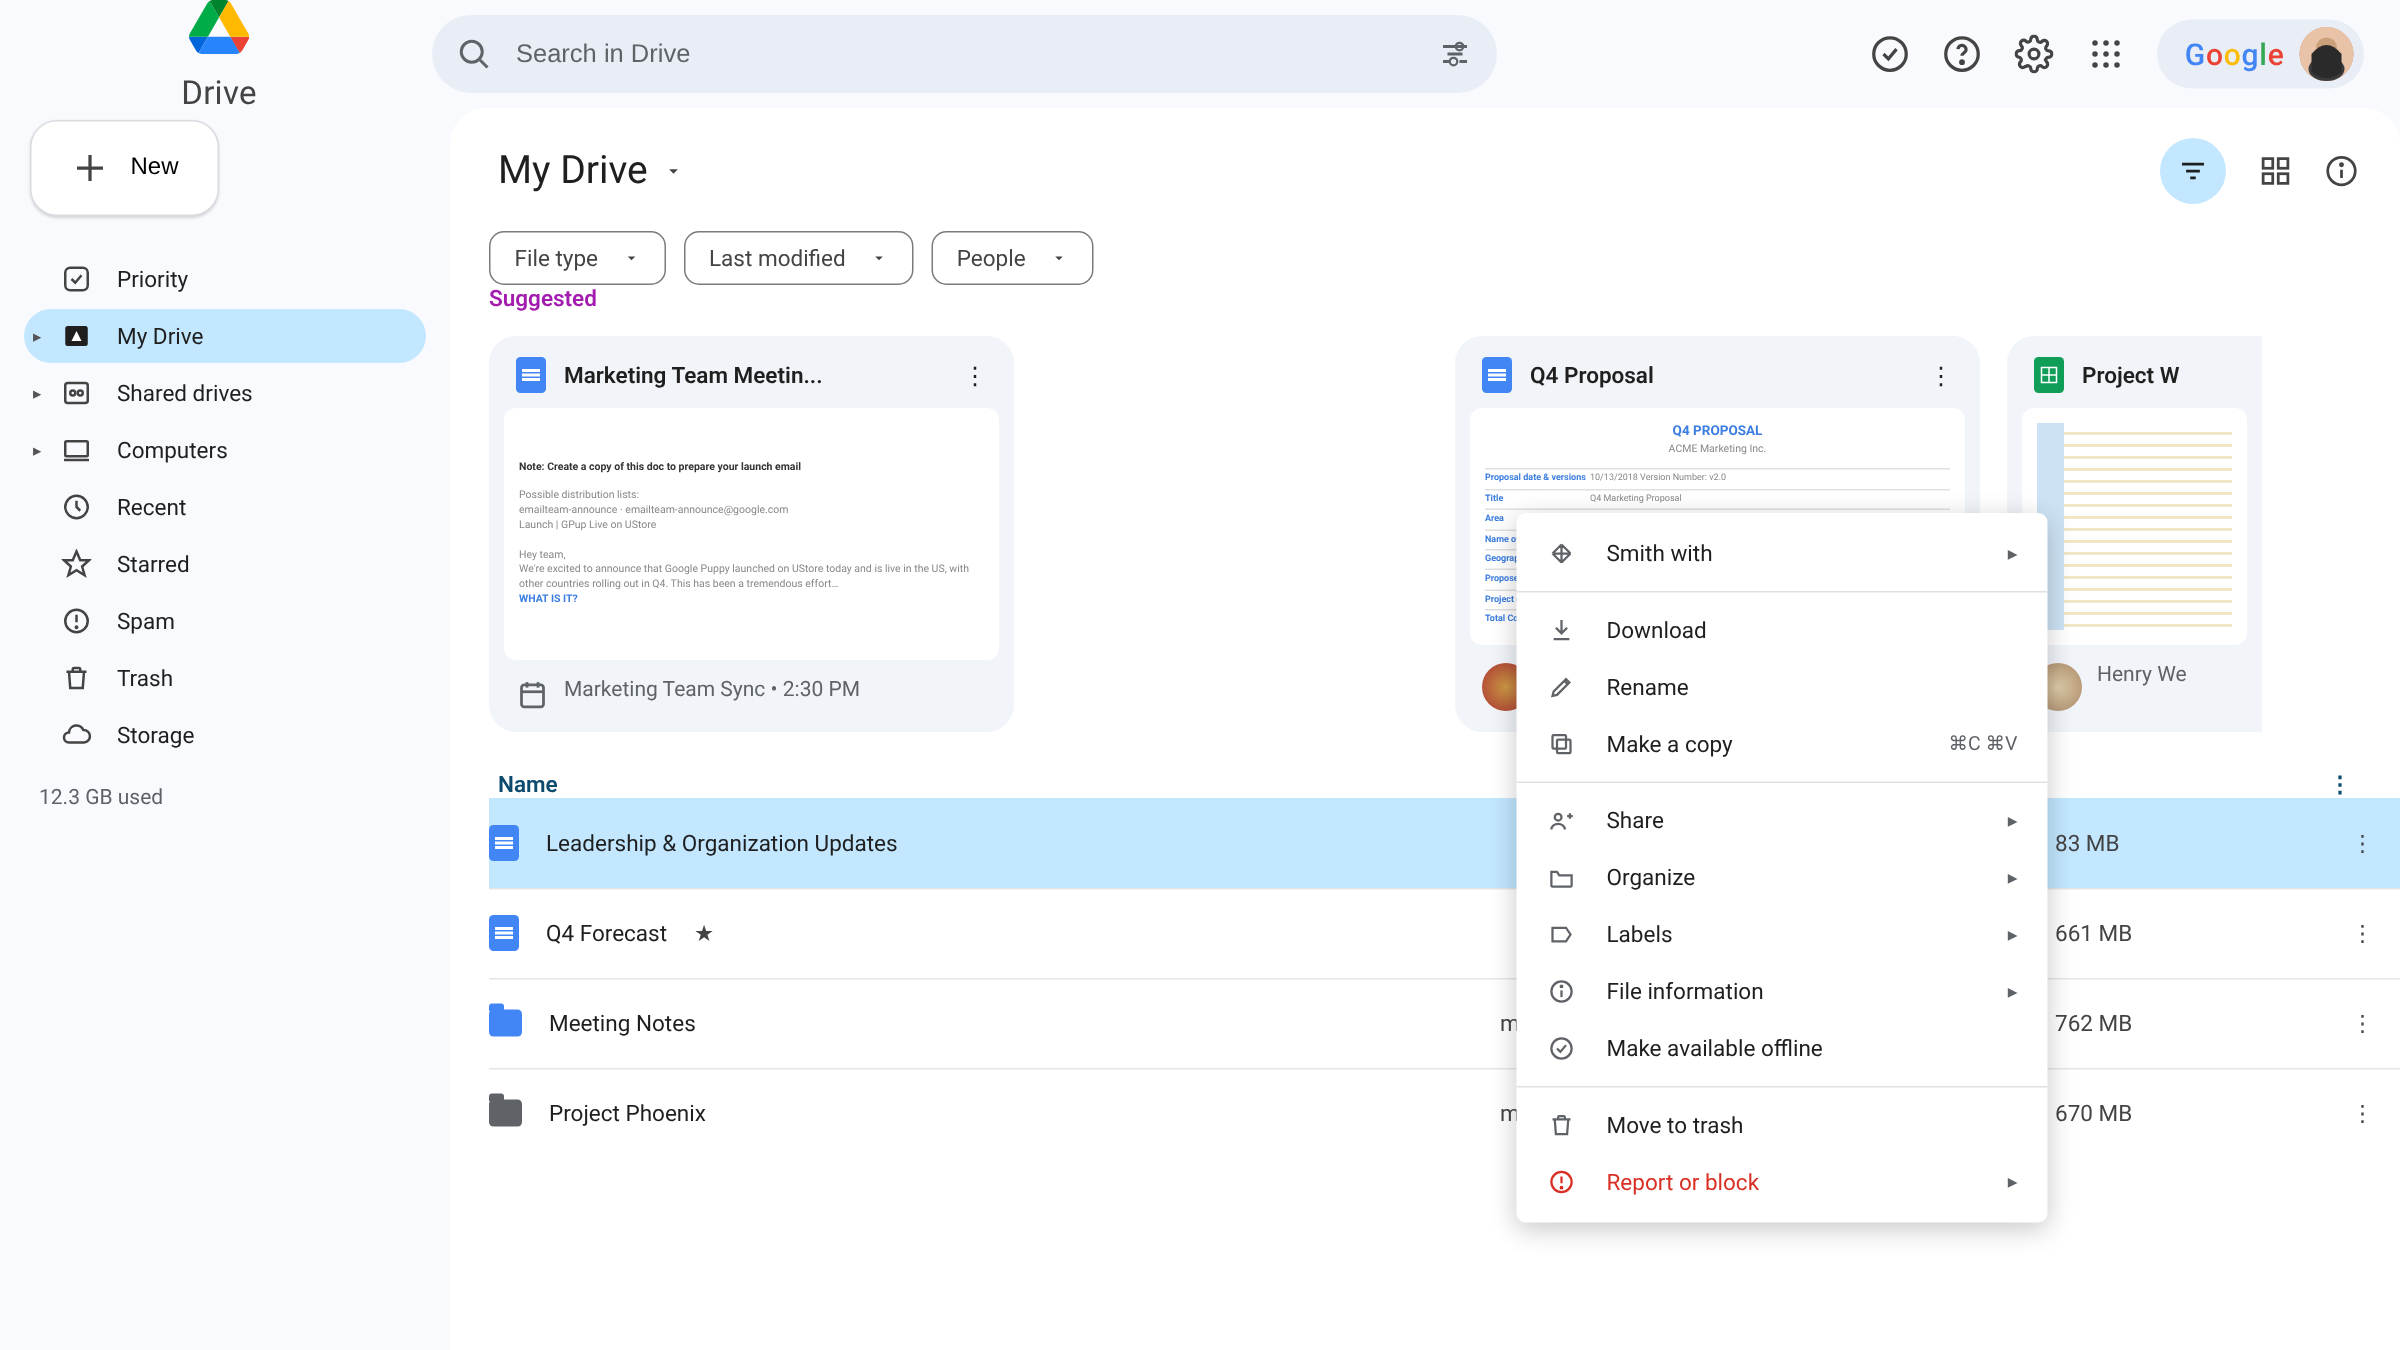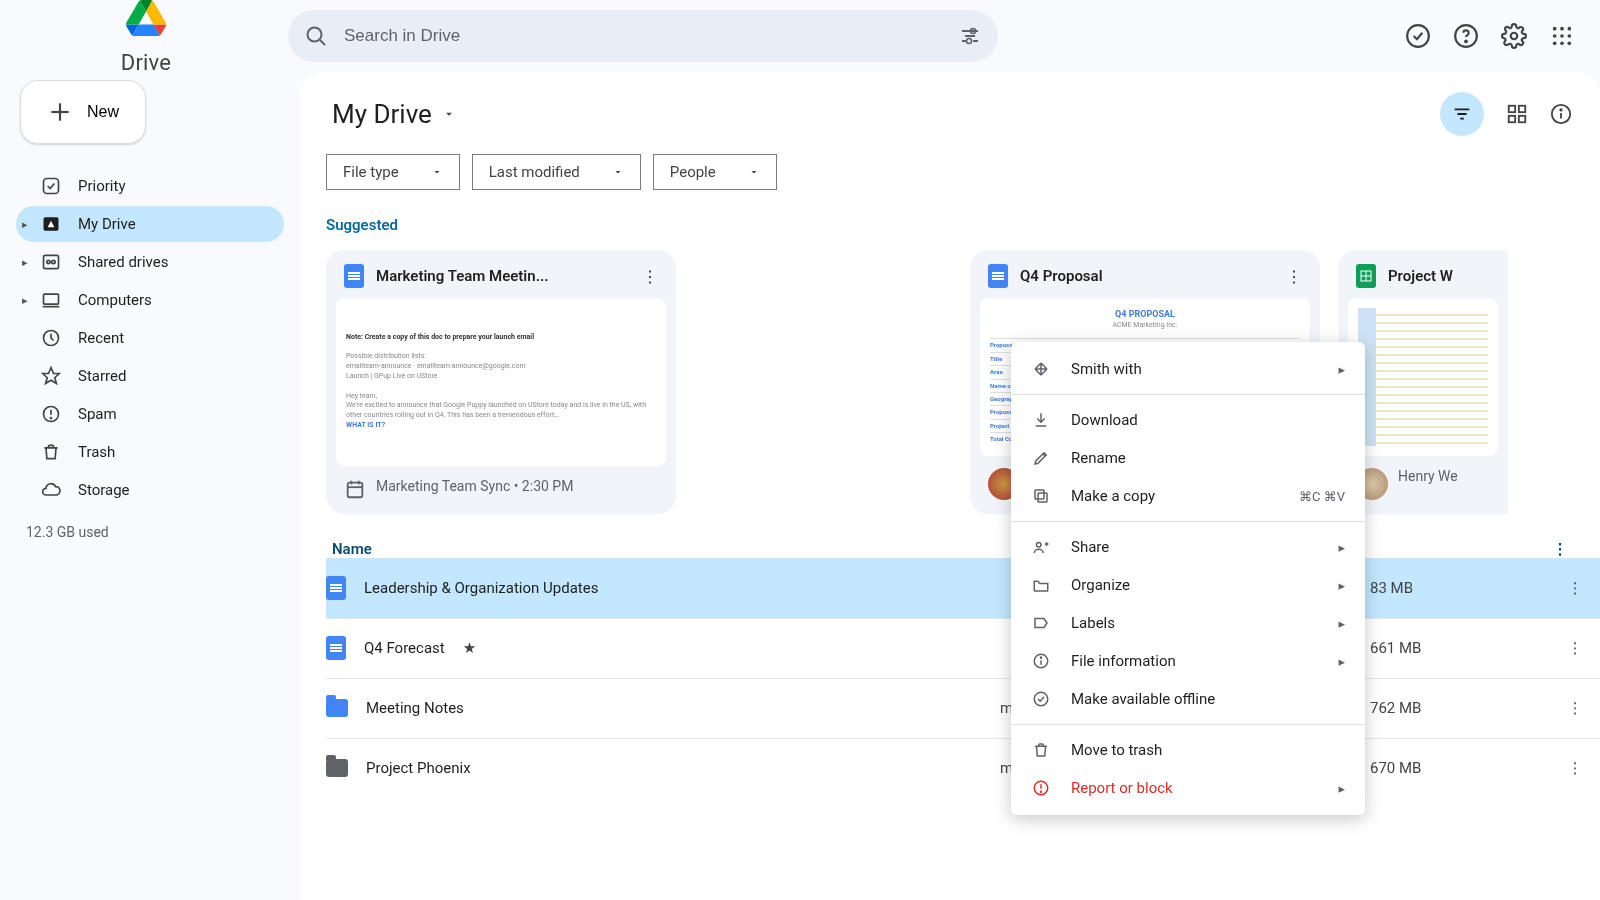--- a/index.html
+++ b/index.html
@@ -130,27 +130,27 @@
     font-size: 26px; font-weight: 400; padding: 4px 6px; border-radius: 8px;
   }
   .title-icons { display:flex; align-items:center; gap: 22px; }
   .filter-active {
     width: 44px;height:44px;border-radius:50%;
     background:#c2e7ff;display:flex;align-items:center;justify-content:center;
   }
   .chip-row { display:flex; gap: 12px; margin-top: 18px; }
   .filter-chip {
     border: 1px solid #7a7a7f;
-    border-radius: 0;
+    border-radius: 10px;
     padding: 8px 16px;
     font-size: 15px;
-    display:flex; align-items:center; gap: 32px;
+    display:flex; align-items:center; gap: 16px;
     color:#444;
   }
-  .section-title { font-size: 15px; font-weight: 600; margin-top: 26px; color:#0369a1; }
+  .section-title { font-size: 15px; font-weight: 600; color:#a21caf; }
 
   .card-row { display:flex; gap: 18px; margin-top: 16px; }
   .sug-card {
     width: 350px;
     background: #f1f4f9;
     border-radius: 18px;
     padding: 14px 10px 12px 10px;
     display:flex; flex-direction:column;
   }
   .sug-card.last { width: 170px; border-radius: 18px 0 0 18px; }
@@ -283,20 +283,31 @@
           <circle cx="12" cy="4" r="2"></circle>
           <circle cx="20" cy="4" r="2"></circle>
           <circle cx="4" cy="12" r="2"></circle>
           <circle cx="12" cy="12" r="2"></circle>
           <circle cx="20" cy="12" r="2"></circle>
           <circle cx="4" cy="20" r="2"></circle>
           <circle cx="12" cy="20" r="2"></circle>
           <circle cx="20" cy="20" r="2"></circle>
         </svg>
       </span>
+    <div class="google-pill">
+      <span class="google-word"><span class="g1">G</span><span class="g2">o</span><span class="g3">o</span><span class="g4">g</span><span class="g5">l</span><span class="g6">e</span></span>
+      <span class="avatar" style="background:linear-gradient(#d9a07a,#b37050)">
+       <svg width="36" height="36" viewBox="0 0 36 36">
+            <circle cx="18" cy="18" r="18" fill="#e8c3a8"></circle>
+            <ellipse cx="18" cy="28" rx="12" ry="8" fill="#3a3a3a"></ellipse>
+            <circle cx="18" cy="14" r="7" fill="#caa07a"></circle>
+            <path d="M8 18 Q18 6 28 18 L28 30 Q18 38 8 30 Z" fill="#2a2a2a"></path>
+          </svg>
+      </span>
+    </div>
   </div>
 </div>
 
 <div class="body-row">
 
   <div class="sidebar">
     <button class="new-btn">
       <svg width="26" height="26" viewBox="0 0 24 24" stroke="#444" stroke-width="2">
           <line x1="12" y1="4" x2="12" y2="20"></line>
           <line x1="4" y1="12" x2="20" y2="12"></line>

